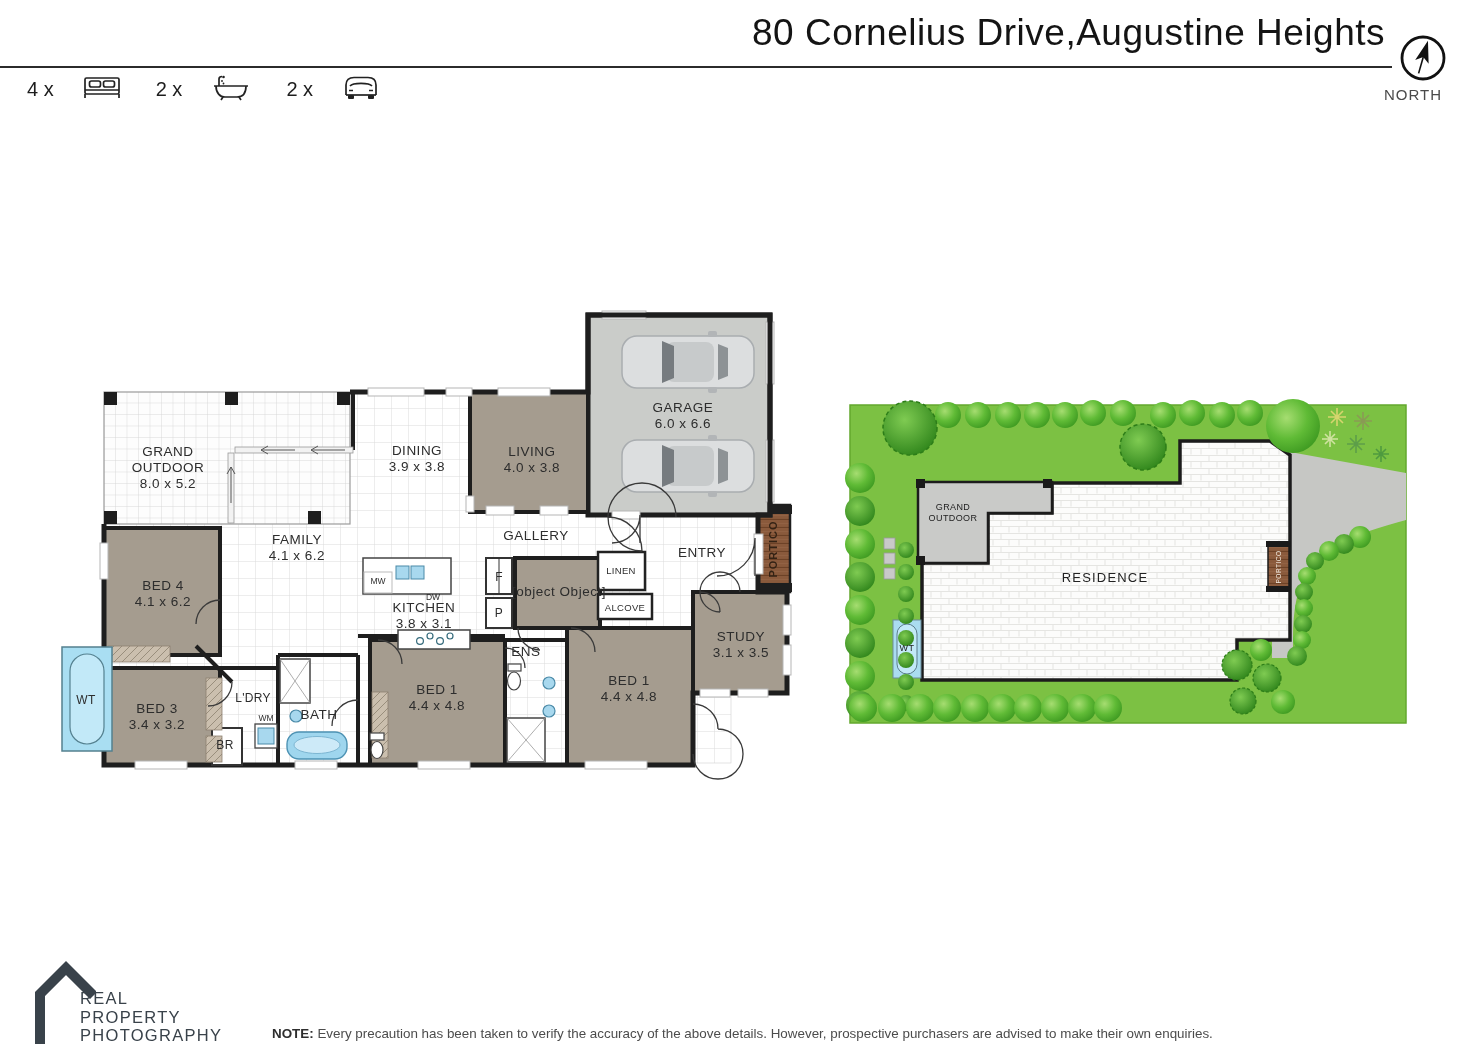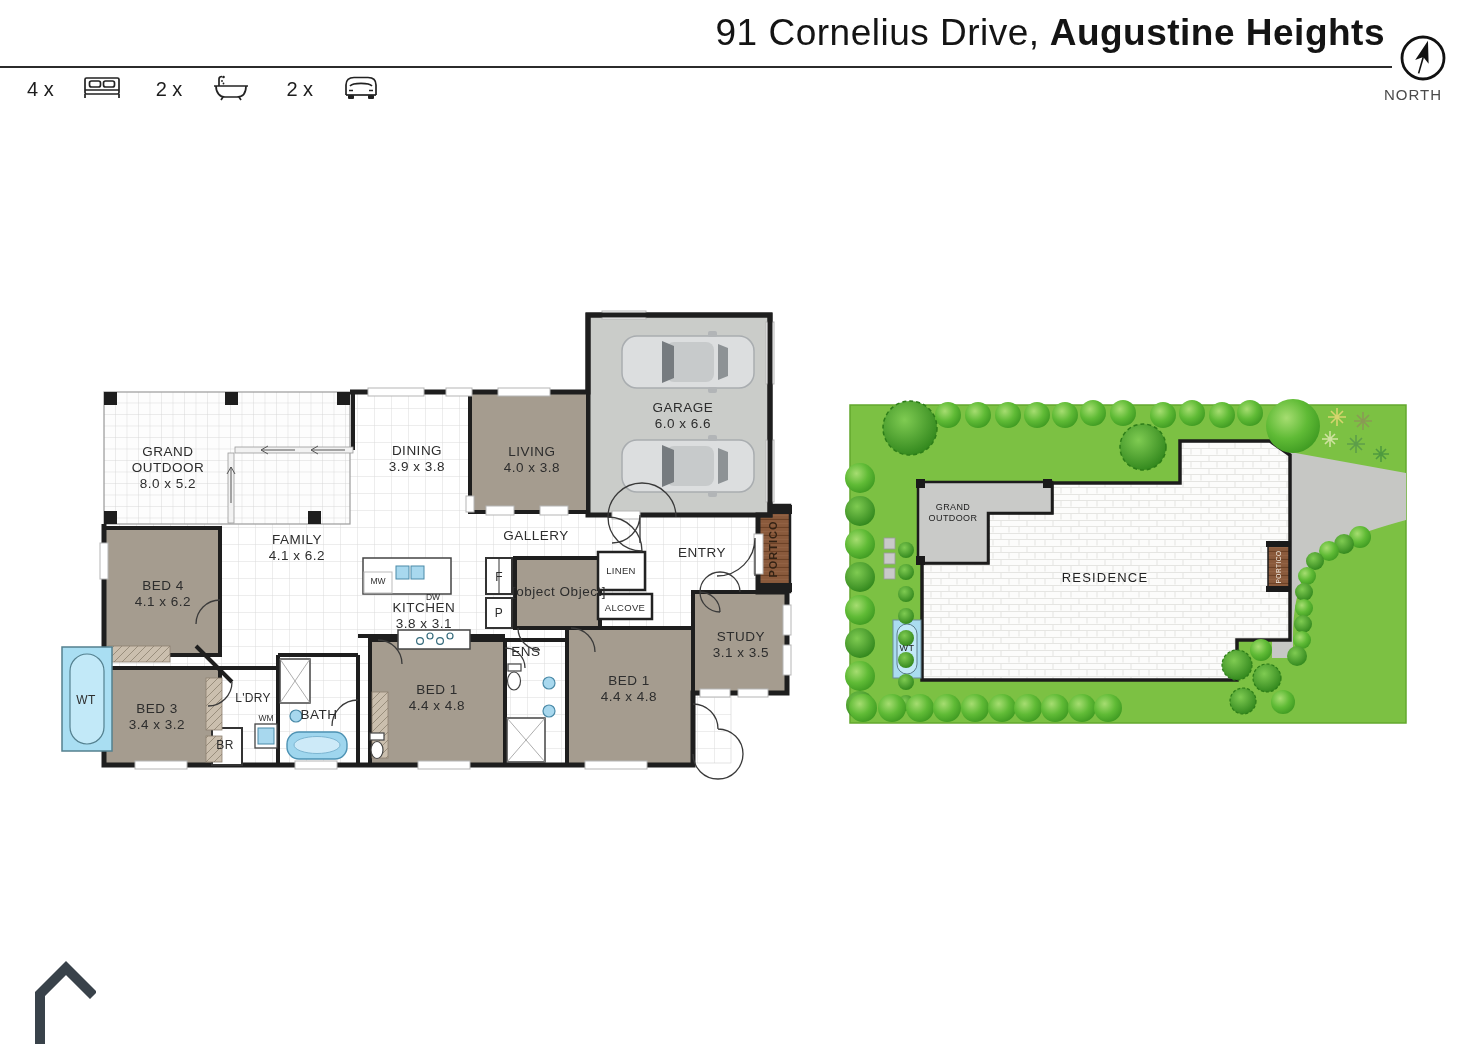--- a/index.html
+++ b/index.html
@@ -1,21 +1,21 @@
 <!DOCTYPE html>
 <html><head>
 <meta charset="utf-8">
 <style>
   html,body{margin:0;padding:0;background:#fff;}
   .page{position:relative;width:1472px;height:1050px;background:#fff;overflow:hidden;
         font-family:"Liberation Sans",sans-serif;}
   .abs{position:absolute;}
   .title{top:12px;right:87px;font-size:37px;color:#141414;white-space:nowrap;letter-spacing:.5px;}
   .title .light{font-weight:400;}
-  .title .bold{font-weight:700;margin-left:10px;}
+  .title .bold{font-weight:400;}
   .rule{top:66px;left:0;width:1392px;height:2px;background:#2b2b2b;}
   .stats{top:74px;left:27px;display:flex;align-items:center;gap:28px;}
   .stats .count{font-size:20px;color:#1d1d1d;}
   .stats .icon{display:inline-block;margin-right:6px;}
   .north-wrap{top:28px;left:1392px;width:62px;text-align:center;}
   .north-label{top:86px;left:1384px;width:78px;text-align:left;font-size:15px;color:#4a4a4a;letter-spacing:1px;}
   .logo-text{top:989px;left:80px;font-size:16.5px;line-height:18.5px;letter-spacing:1.3px;color:#39424a;}
   .note{top:1026px;left:272px;width:1000px;font-size:13.4px;color:#4c4c4c;}
   .note .nl{font-weight:700;color:#2e2e2e;}
   svg text{font-family:"Liberation Sans",sans-serif;}
@@ -368,21 +368,21 @@
         <text class="site-sm" x="953" y="510">GRAND</text>
         <text class="site-sm" x="953" y="521">OUTDOOR</text>
         <text class="site-rm" x="1105" y="582">RESIDENCE</text>
         <text class="wood-txt-sm" x="1279" y="569" transform="rotate(-90 1279 567)">PORTICO</text>
         <text class="site-sm" x="907" y="651">WT</text>
       </g>
     </g>
   </svg>
 
   <div class="abs title">
-    <span class="light">91 Cornelius Drive,</span><span class="bold">Augustine Heights</span>
+    <span class="light">80 Cornelius Drive,</span><span class="bold">Augustine Heights</span>
   </div>
   <div class="abs rule"></div>
 
   <div class="abs stats">
     <span class="count">4 x</span>
     <span class="icon">
       <svg width="40" height="27" viewBox="0 0 40 27">
           <g stroke="#222" stroke-width="1.7" fill="none">
         <rect x="3" y="4" width="34" height="16" rx="1.5"></rect>
             <rect x="7.5" y="7" width="11" height="6" rx="2"></rect>
@@ -429,14 +429,23 @@
       </g>
     </svg>
   </div>
   <div class="abs north-label">NORTH</div>
 
   <div class="abs" style="top:956px;left:30px">
     <svg width="66" height="88" viewBox="0 0 66 88">
       <path d="M10 86 V38 L36 12 L60 36" fill="none" stroke="#39424a" stroke-width="10" stroke-linecap="square"></path>
     </svg>
   </div>
+  <div class="abs logo-text">
+    <div>REAL</div>
+    <div>PROPERTY</div>
+    <div>PHOTOGRAPHY</div>
+  </div>
+  <div class="abs note">
+    <span class="nl">NOTE:</span>
+    <span>Every precaution has been taken to verify the accuracy of the above details. However, prospective purchasers are advised to make their own enquiries.</span>
+  </div>
 
 </div>
 
 </body></html>

